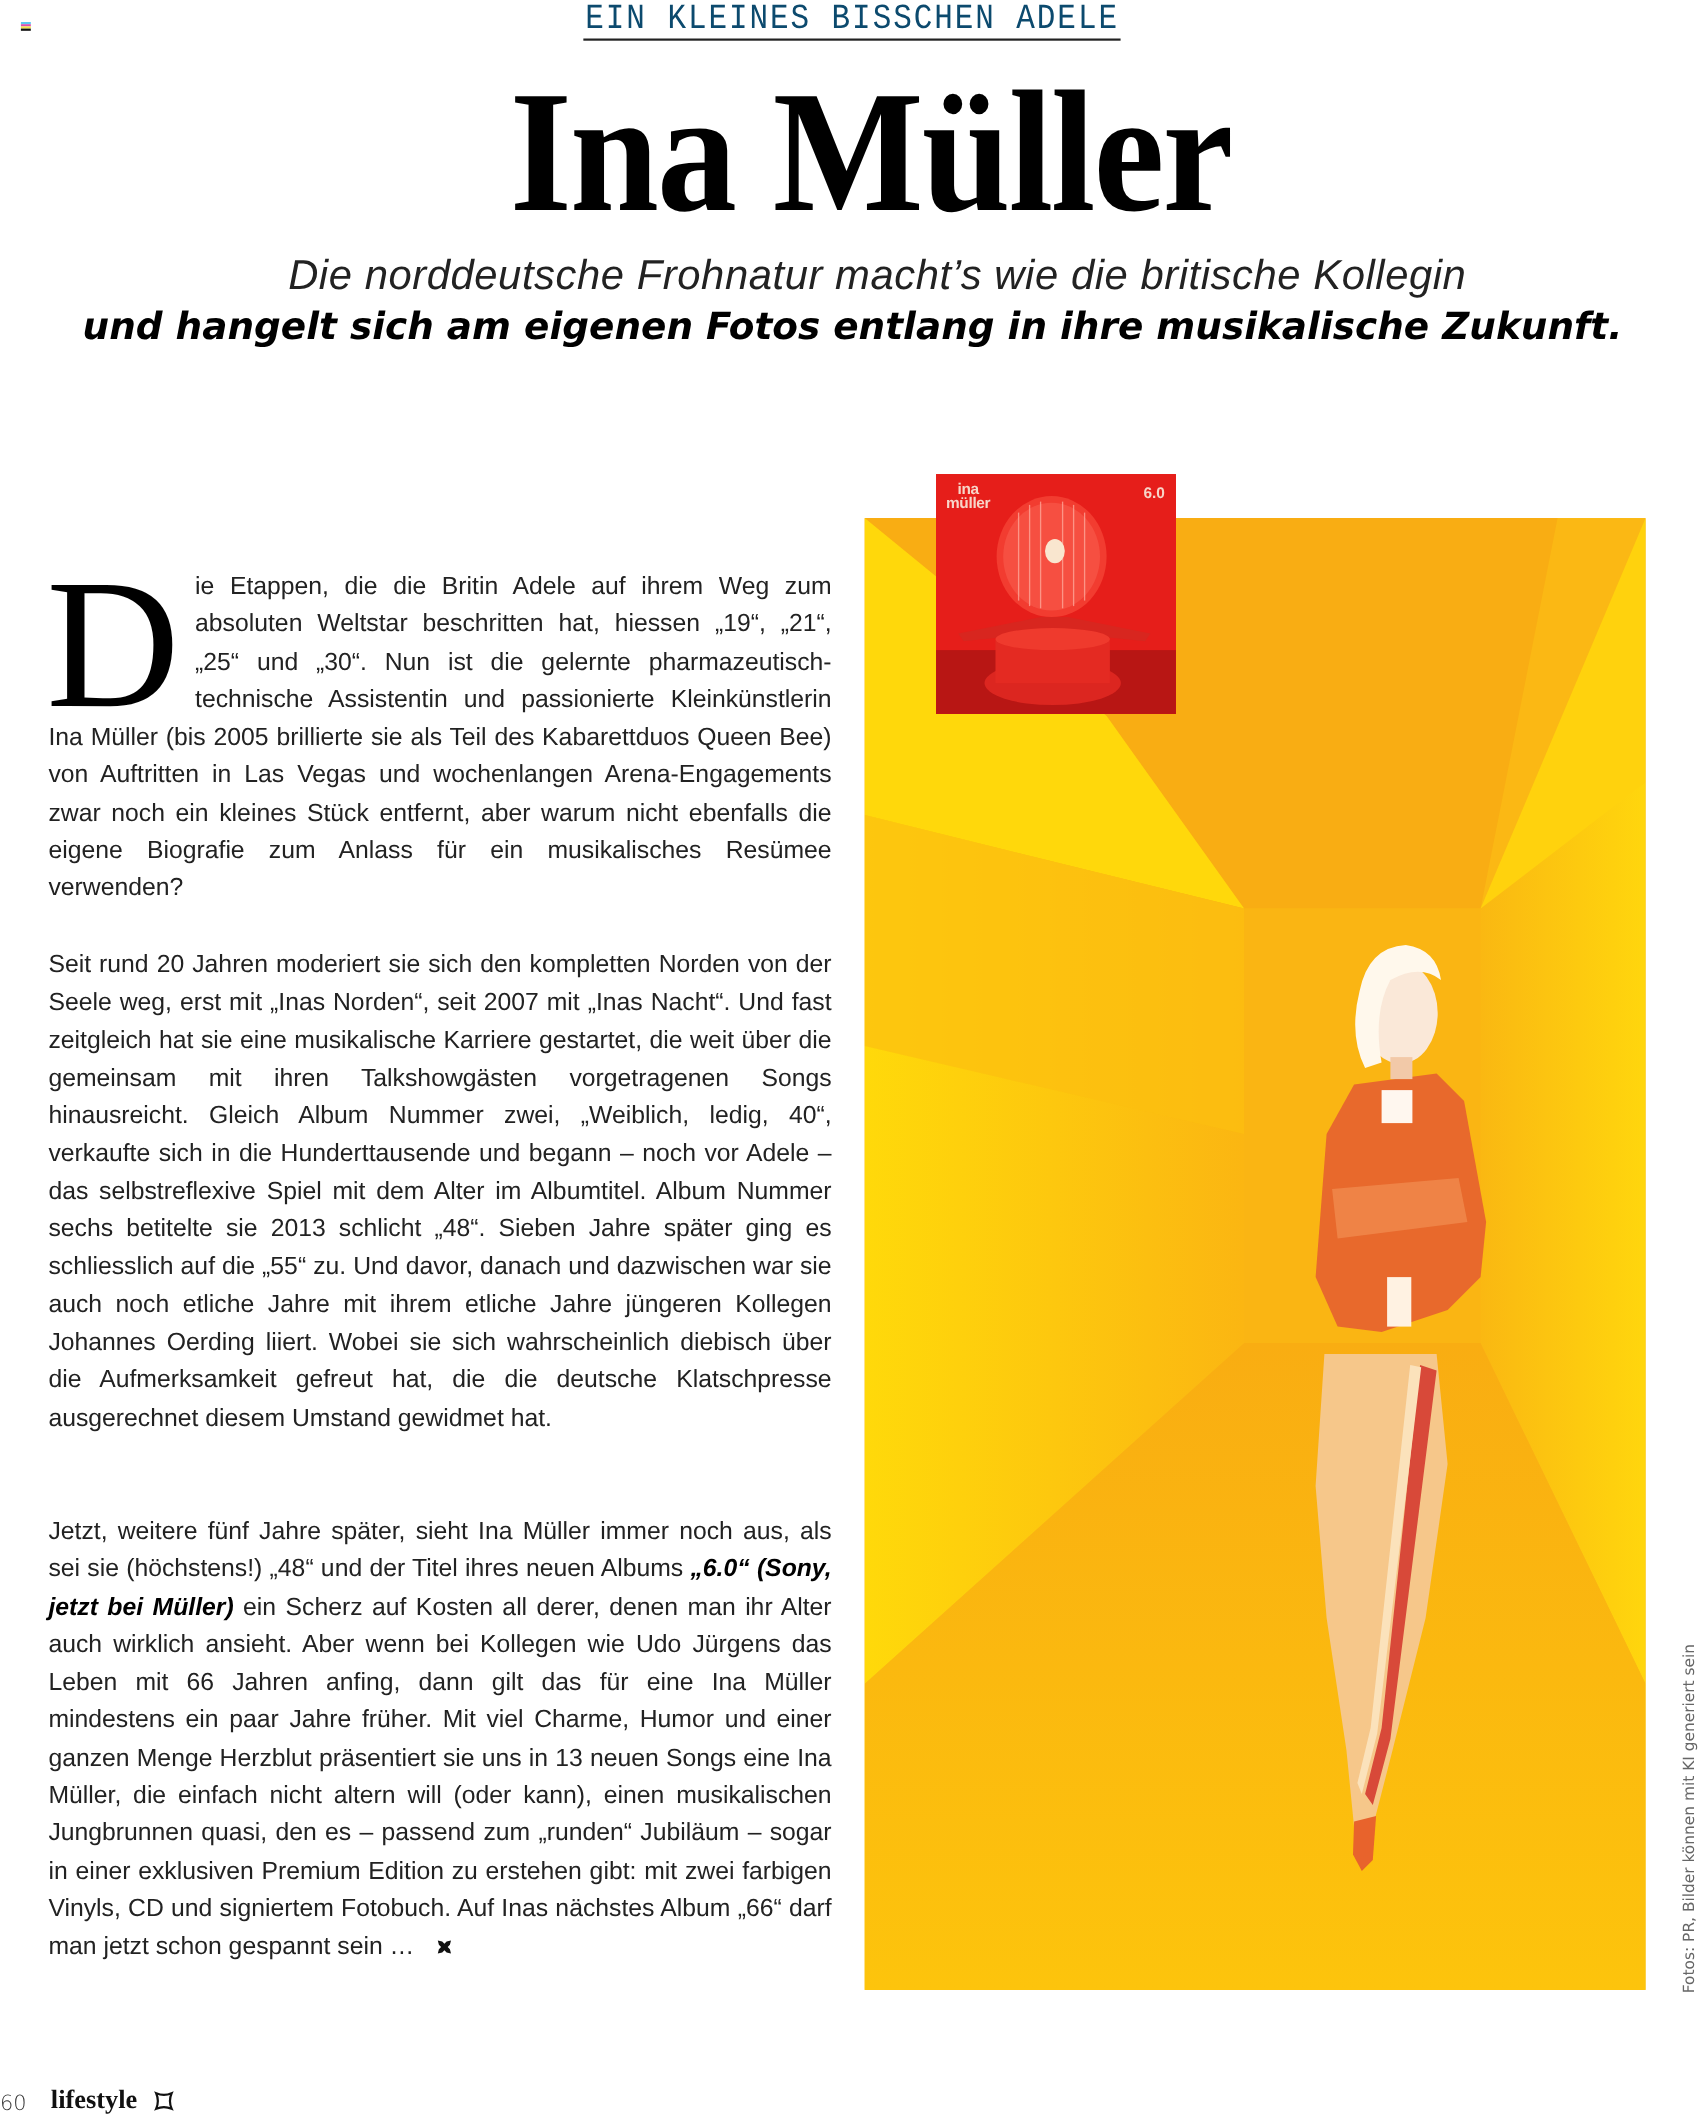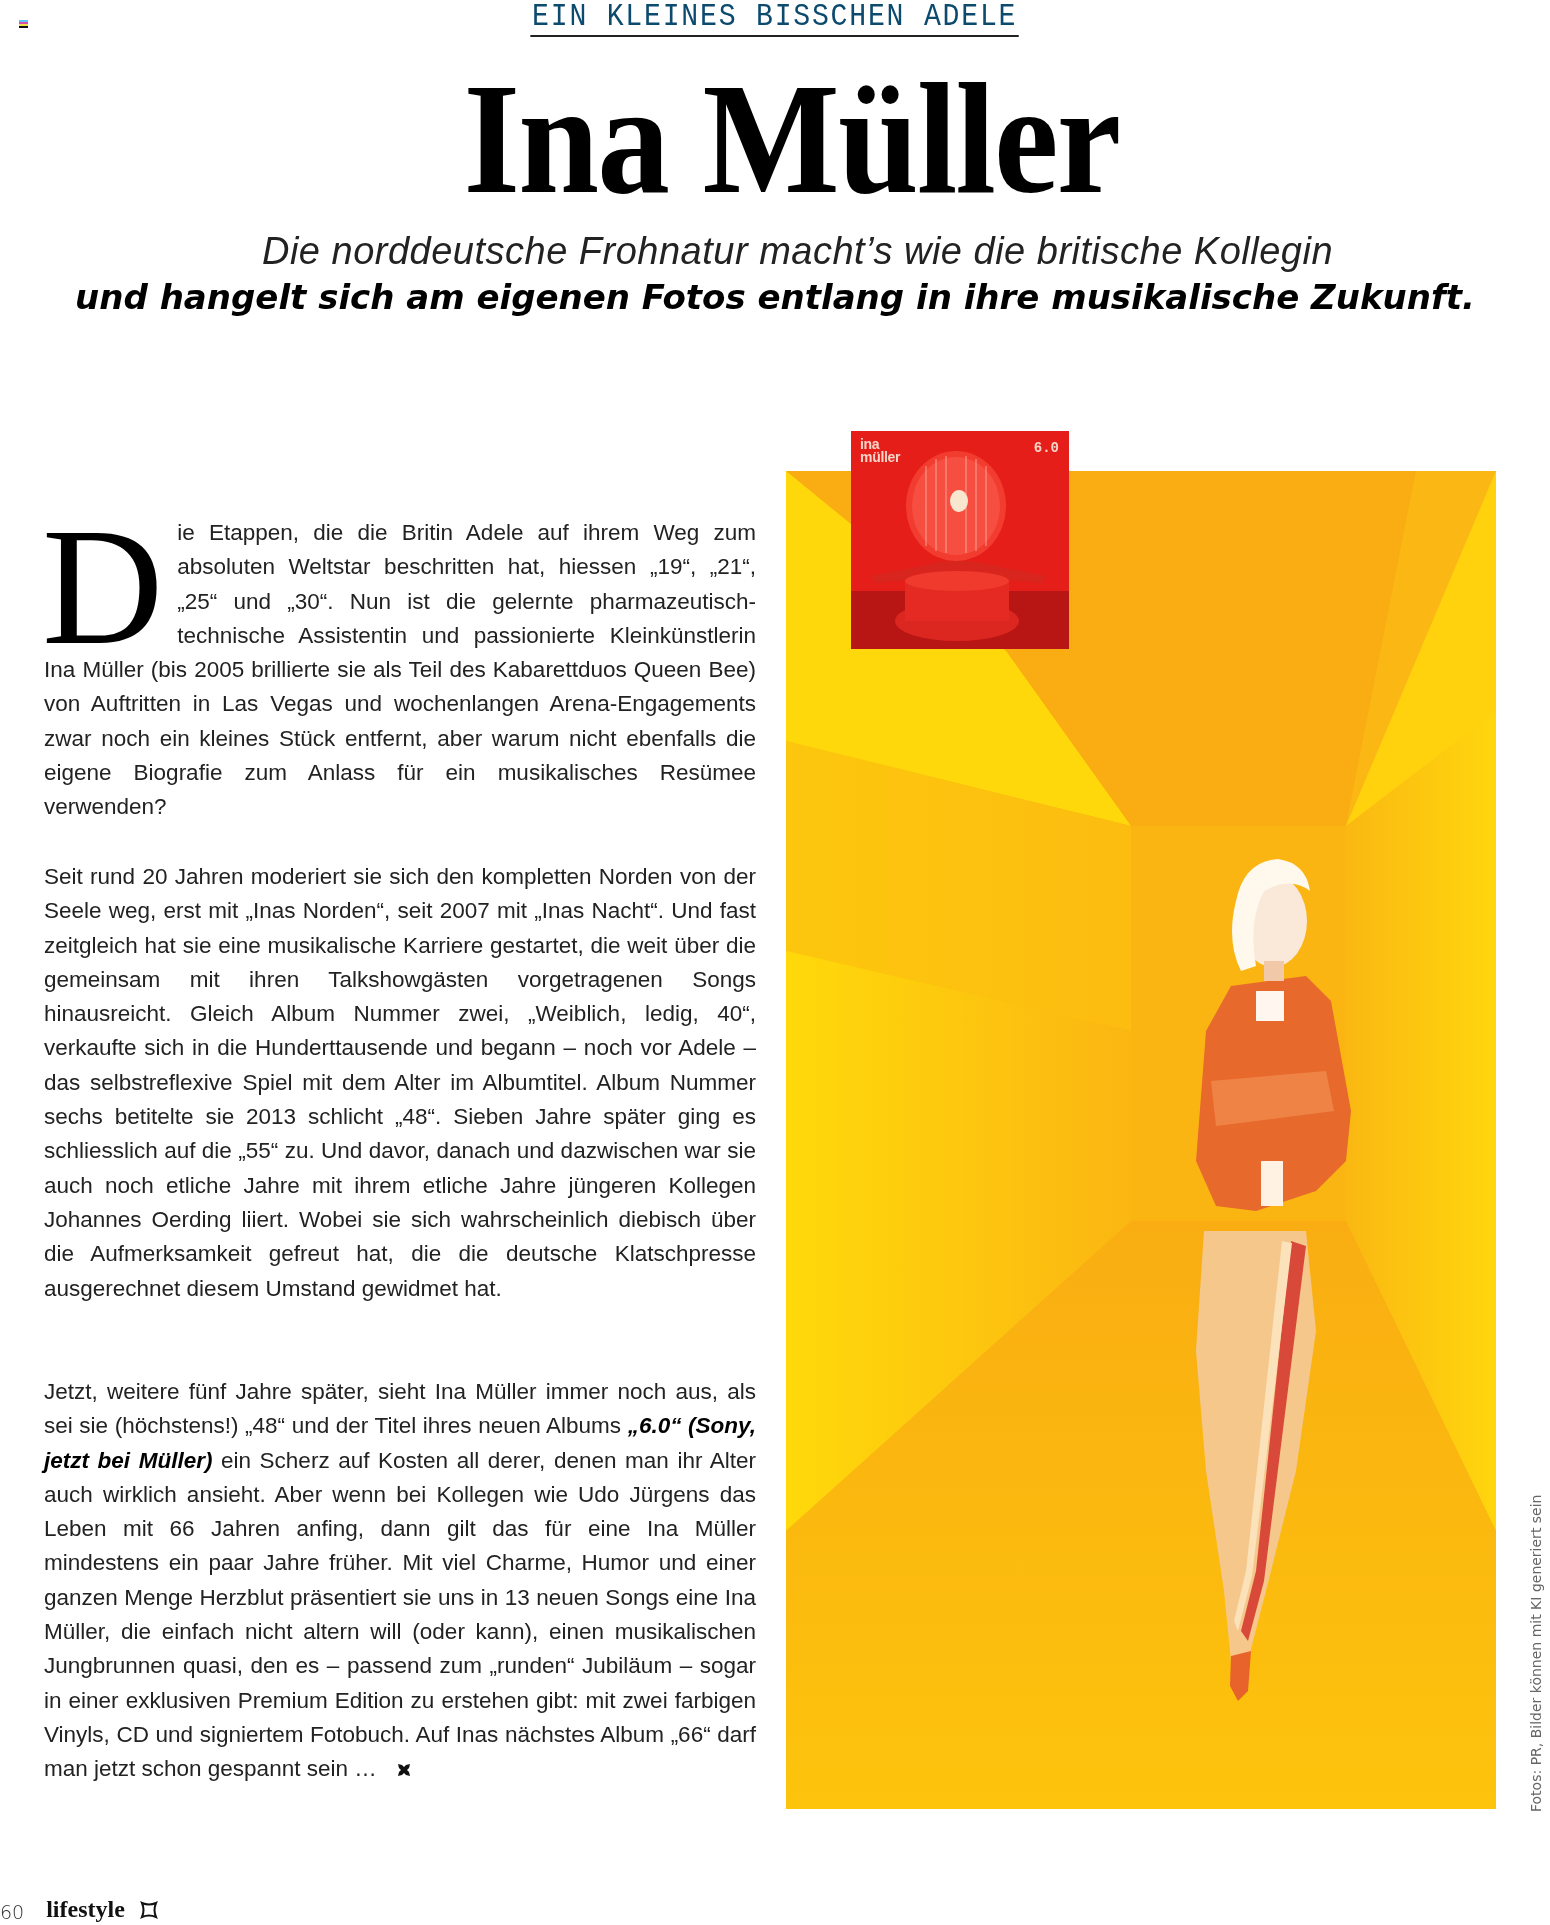--- a/index.html
+++ b/index.html
@@ -30,25 +30,25 @@
     .p2 { top: 860px; }
     .p3 { top: 1375px; }
     .dropcap { float: left; font-family: "Liberation Serif", serif; font-size: 168px; line-height: 128px;
       margin: 6px 14px 0 -2px; color: #000; height: 126px; }
     .bold-it { font-weight: 700; font-style: italic; color: #000; }
     .endmark { display: inline-block; width: 14px; height: 14px; margin-left: 20px; vertical-align: -1px; }
 
     .photo { position: absolute; left: 786px; top: 471px; width: 710px; height: 1338px; overflow: hidden; background: #fcc20a; }
     .photo svg { display: block; }
 
-    .album { position: absolute; left: 851px; top: 431px; width: 218px; height: 218px; background: #e31b1b; overflow: hidden; }
+    .album { position: absolute; left: 851px; top: 431px; width: 218px; height: 218px; background: #e31b1b; overflow: hidden; text-align: center; }
     .album svg { display: block; }
     .album-name { position: absolute; left: 9px; top: 7px; font-family: "Liberation Sans", sans-serif; font-weight: 700;
       font-size: 14px; line-height: 13px; color: #f7d5c8; letter-spacing: -0.3px; }
-    .album-ver { position: absolute; right: 10px; top: 9px; font-family: Liberation Mono, monospace; font-weight: 700;
+    .album-ver { position: absolute; right: 10px; top: 9px; font-family: Liberation Sans, sans-serif; font-weight: 700;
       font-size: 14px; color: #f7d5c8; }
 
     .credit { position: absolute; left: 1528px; top: 1812px; transform: rotate(-90deg); transform-origin: left top;
       font-family: "DejaVu Sans", sans-serif; font-size: 14px; color: #666; white-space: nowrap; width: 370px; }
 
     .footer { position: absolute; left: 0; top: 1893px; height: 30px; display: flex; align-items: flex-end; }
     .page-num { font-family: "DejaVu Sans", sans-serif; font-size: 19px; color: #333; font-weight: 300; }
     .section { margin-left: 22px; font-family: "Liberation Serif", serif; font-weight: 700; font-size: 24px; color: #111; }
     .section-icon { margin-left: 14px; width: 20px; height: 20px; align-self: center; margin-top: 4px; }
   </style>

